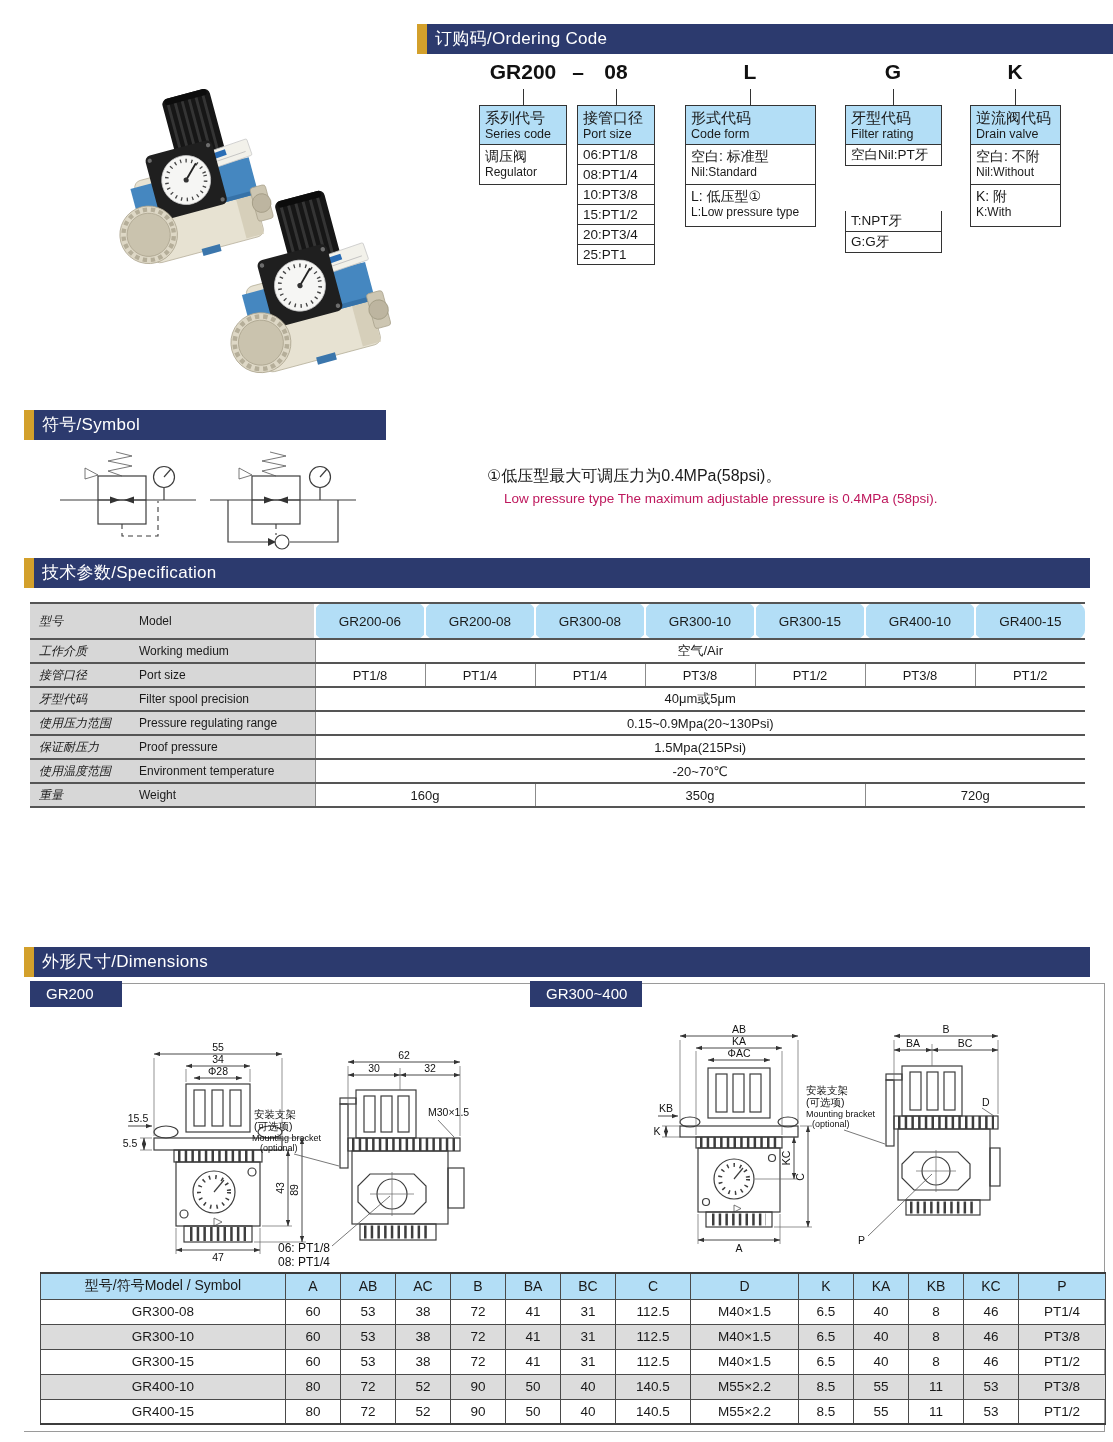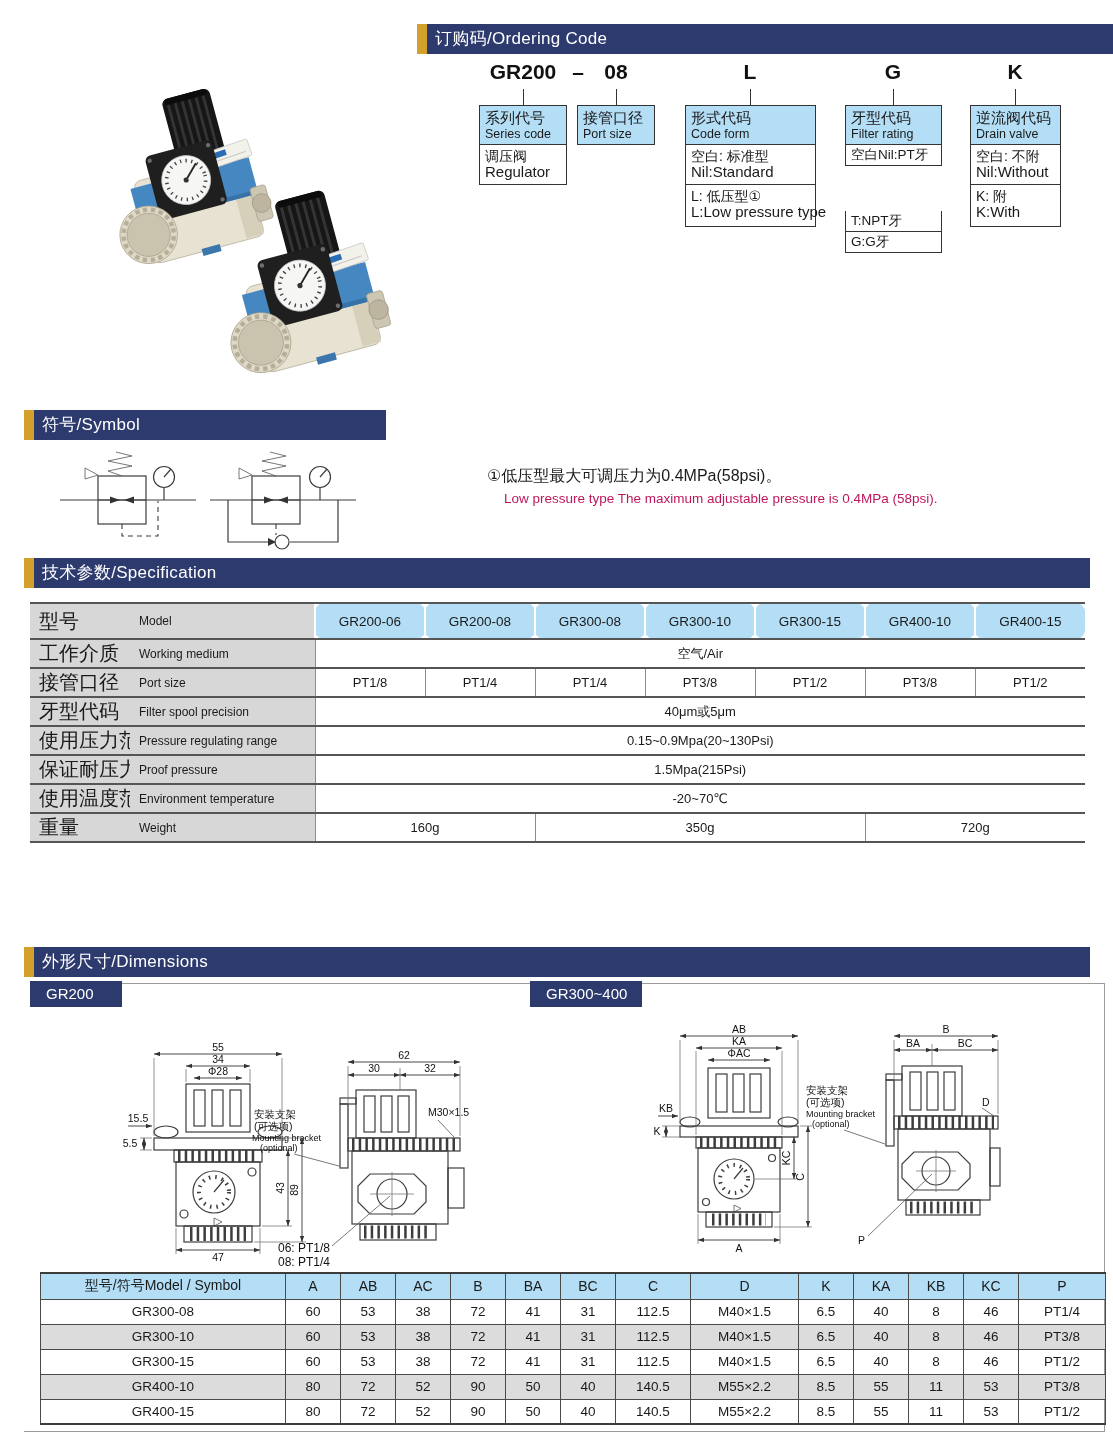--- a/index.html
+++ b/index.html
@@ -18,31 +18,31 @@
   
   .code-letter{position:absolute; top:60px; transform:translateX(-50%); font-size:21px; font-weight:bold; color:#111;}
   .vline{position:absolute; width:1px; background:#333; top:89px; height:16px;}
   .ord-col{position:absolute; top:105px; background:#fff;}
   .ord-head{background:var(--hblue); border:1px solid #333; height:40px; padding:3px 5px 0;}
   .ord-head .cn{font-size:15px; line-height:18px;}
   .ord-head .en{font-size:12.5px; line-height:15px;}
   .ord-cell{border:1px solid #333; border-top:0; font-size:13.5px; line-height:19px; padding:0 5px; height:20px; white-space:nowrap;}
   .ord-cell2{border:1px solid #333; border-top:0; padding:3px 5px; height:40px;}
   .ord-cell2 .cn{font-size:14px; line-height:17px; white-space:nowrap;}
-  .ord-cell2 .en{font-size:15px; line-height:14px; white-space:nowrap;}
+  .ord-cell2 .en{font-size:12px; line-height:14px; white-space:nowrap;}
 
   
   .note-cn{position:absolute; left:487px; top:466px; font-size:16px;}
   .note-en{position:absolute; left:504px; top:491px; font-size:13.5px; color:#be185d;}
 
   
   table.spec{position:absolute; left:30px; top:602px; width:1055px; border-collapse:collapse; table-layout:fixed;}
   table.spec td{border-top:2px solid #555; border-bottom:2px solid #555; text-align:center; font-size:13px; height:24px; padding:0 2px; overflow:hidden; white-space:nowrap;}
   table.spec td.lab{background:var(--lgray); text-align:left; padding-left:9px;}
-  table.spec td.cnl{font-size:20px;}
+  table.spec td.cnl{font-size:12px;font-style:italic;}
   table.spec td.enl{font-size:12px;}
   table.spec td.dat{border-left:1px solid #8c8c8c;}
   table.spec tr.head td{height:36px;}
   table.spec tr.head td.mod{background:var(--hblue); border-left:2px solid #fff; font-size:13.5px;border-radius:9px;}
 
   
   .badge{position:absolute; top:981px; background:var(--navy); color:#fff; font-size:15px; line-height:26px; height:26px; padding:0 16px;}
   .hline{position:absolute; height:1px; background:#9a9a9a;}
   .vlineg{position:absolute; width:1px; background:#9a9a9a;}
 
@@ -129,20 +129,29 @@
       <div class="cn">调压阀</div>
       <div class="en">Regulator</div>
     </div>
   </div>
 
   <div class="ord-col" style="left:577px; width:78px;">
     <div class="ord-head">
       <div class="cn">接管口径</div>
       <div class="en">Port size</div>
     </div>
+    <div>
+
+    <div class="ord-cell">06:PT1/8</div>
+        <div class="ord-cell">08:PT1/4</div>
+        <div class="ord-cell">10:PT3/8</div>
+        <div class="ord-cell">15:PT1/2</div>
+        <div class="ord-cell">20:PT3/4</div>
+        <div class="ord-cell">25:PT1</div>
+      </div>
   </div>
 
   <div class="ord-col" style="left:685px; width:131px;">
     <div class="ord-head">
       <div class="cn">形式代码</div>
       <div class="en">Code form</div>
     </div>
     <div class="ord-cell2">
       <div class="cn">空白: 标准型</div>
       <div class="en">Nil:Standard</div>

